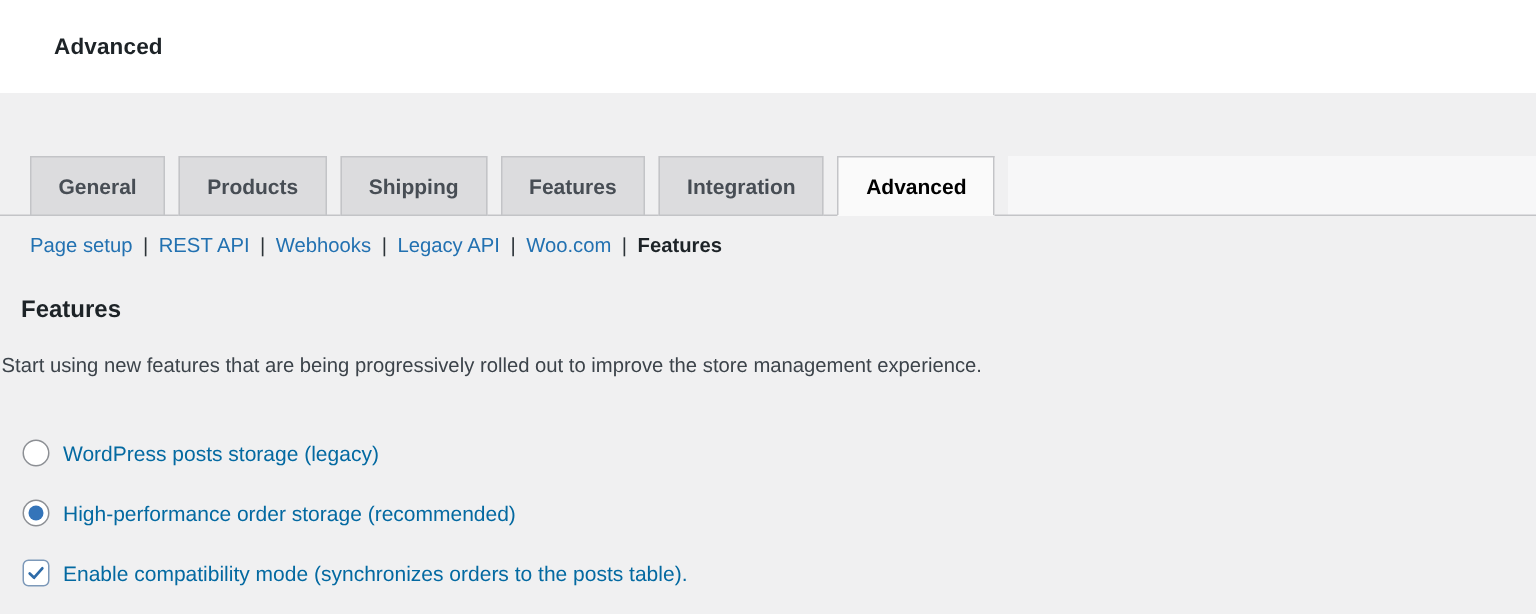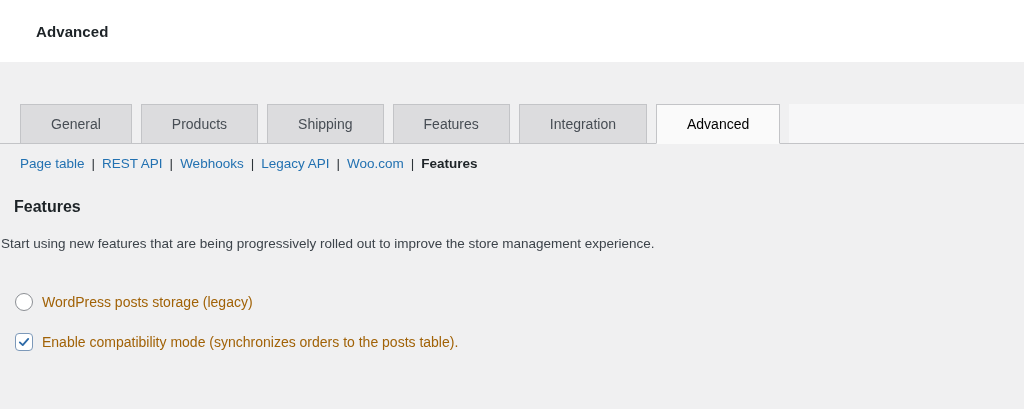--- a/index.html
+++ b/index.html
@@ -35,24 +35,24 @@
   
   .page-body{height:347px;background:var(--page-bg);}
   
   .tabs{
     display:flex;align-items:flex-end;gap:9px;
     padding:42px 0 0 20px;
     border-bottom:1px solid var(--tab-border);
   }
   .tab{
     height:40px;display:flex;align-items:center;
-    padding:0 30px;margin-bottom:-1px;
+    padding:0 18px;margin-bottom:-1px;
     background:var(--inactive-tab-bg);
     border:1px solid var(--tab-border);
-    font-size:14px;font-weight:400;color:#474d54;
+    font-size:14px;font-weight:700;color:#474d54;
     text-decoration:none;cursor:pointer;white-space:nowrap;
   }
   .tab.active{
     background:var(--active-tab-bg);
     border-bottom-color:var(--active-tab-bg);
     color:#000000;
   }
   .tab-filler{
     flex:1;height:40px;margin-bottom:-1px;
     background:var(--tab-filler-bg);
@@ -82,21 +82,21 @@
   
   .form-row{display:flex;margin-top:42px;padding-left:15px;}
   .form-label{
     width:243px;flex:none;
     font-size:14px;font-weight:700;color:var(--text-dark);
     padding-top:1px;
   }
   .options{display:flex;flex-direction:column;gap:22px;}
   .option{
     display:flex;align-items:center;gap:9px;
-    font-size:14px;color:#a16207;cursor:pointer;
+    font-size:14px;color:#0369a1;cursor:pointer;
   }
   .radio{
     width:18px;height:18px;flex:none;border-radius:50%;
     border:1px solid #8c8f94;background:#fff;
     display:flex;align-items:center;justify-content:center;
   }
   .radio.checked::after{
     content:"";width:10px;height:10px;border-radius:50%;
     background:var(--radio-dot-blue);
   }
@@ -117,28 +117,32 @@
 <div class="page-body">
   <nav class="tabs" id="tabs">
       <a class="tab">General</a>
       <a class="tab">Products</a>
       <a class="tab">Shipping</a>
       <a class="tab">Features</a>
       <a class="tab">Integration</a>
       <a class="tab active">Advanced</a>
       <div class="tab-filler"></div>
     </nav>
-  <div class="subnav" id="subnav"><a class="">Page table</a><span class="sep">|</span><a class="">REST API</a><span class="sep">|</span><a class="">Webhooks</a><span class="sep">|</span><a class="">Legacy API</a><span class="sep">|</span><a class="">Woo.com</a><span class="sep">|</span><a class="current">Features</a></div>
+  <div class="subnav" id="subnav"><a class="">Page setup</a><span class="sep">|</span><a class="">REST API</a><span class="sep">|</span><a class="">Webhooks</a><span class="sep">|</span><a class="">Legacy API</a><span class="sep">|</span><a class="">Woo.com</a><span class="sep">|</span><a class="current">Features</a></div>
   <h2 class="section-heading">Features</h2>
   <p class="section-desc">Start using new features that are being progressively rolled out to improve the store management experience.</p>
   <div class="form-row">
     <div class="options" id="options">
         <label class="option">
           <span class="radio"></span>
           <span>WordPress posts storage (legacy)</span>
+        </label>
+        <label class="option">
+          <span class="radio checked"></span>
+          <span>High-performance order storage (recommended)</span>
         </label>
         <label class="option">
           <span class="checkbox">
             <svg width="14" height="14" viewBox="0 0 20 20">
               <path d="M4 10.5 L8.2 14.5 L16 5.5" fill="none" stroke="#2e6ba8" stroke-width="2.6" stroke-linecap="round" stroke-linejoin="round"></path>
             </svg>
           </span>
           <span>Enable compatibility mode (synchronizes orders to the posts table).</span>
         </label>
       </div>

